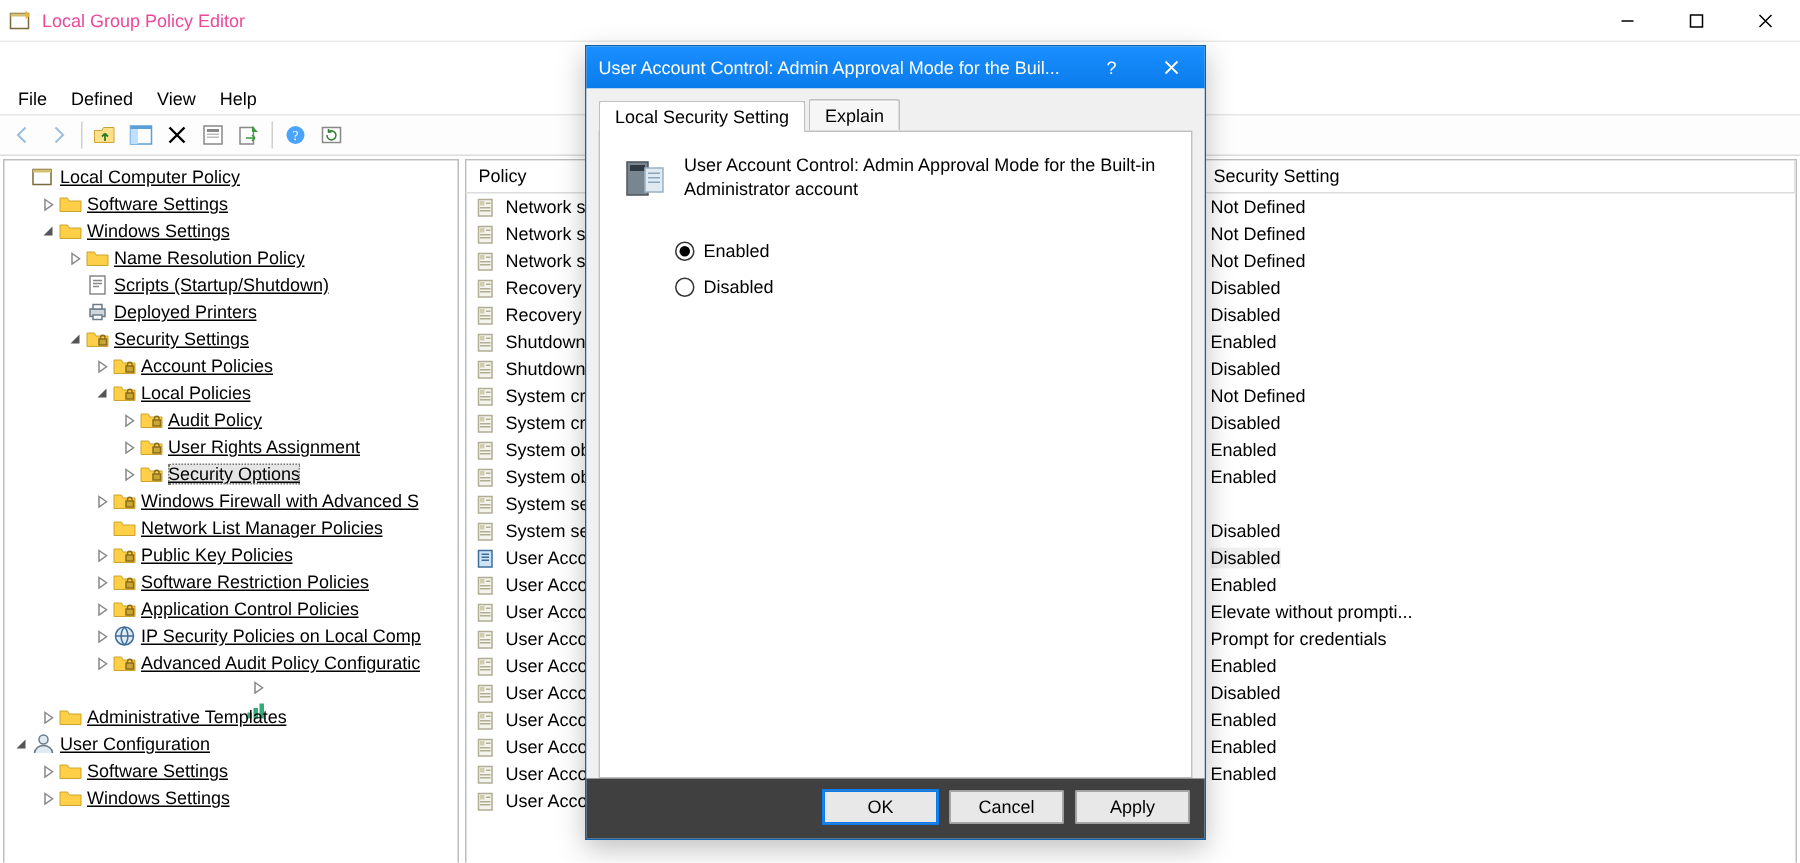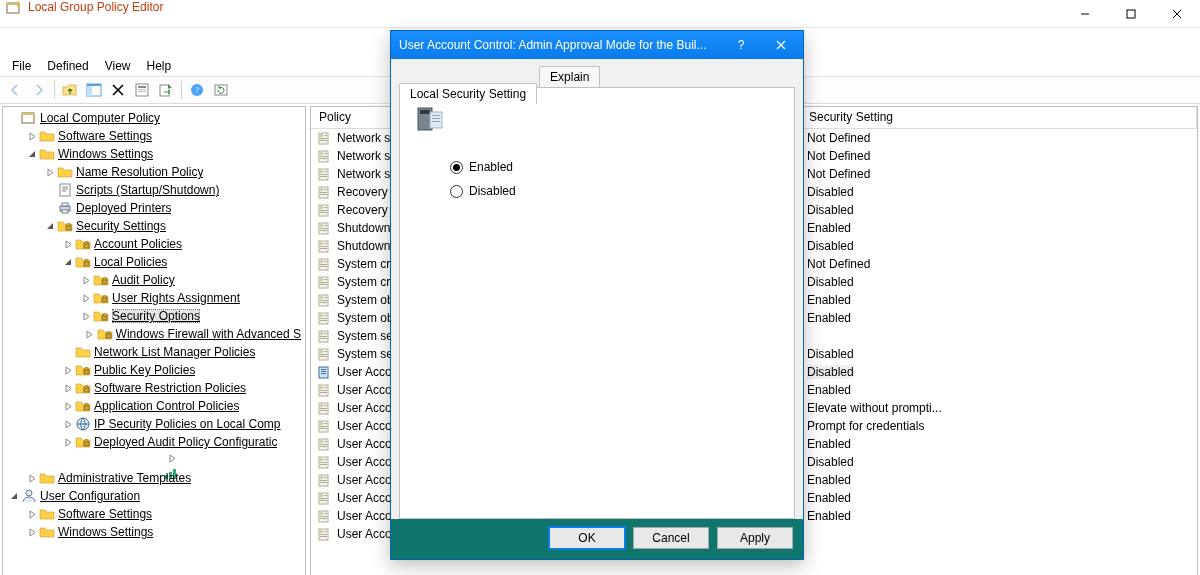--- a/index.html
+++ b/index.html
@@ -11,22 +11,23 @@
     color: #000;
     width: 1200px;
     height: 575px;
     overflow: hidden;
     position: relative;
   }
   
   .titlebar {
     height: 28px;
     display: flex;
+    align-items: center;
     padding: 0 0 0 6px;
-    color: #c2410c;
+    color: #ec4899;
     border-bottom: 1px solid #e9e9e9;
   }
   .titlebar .appicon {
     width: 16px; height: 16px;
     margin-right: 6px;
     display: inline-flex;
   }
   .titlebar .title { flex: 0 0 auto; }
   .titlebar .spacer { flex: 1; }
   .winbtns { display: flex; }
@@ -197,21 +198,21 @@
     padding: 3px 10px;
     border: 1px solid #c0c0c0;
     border-bottom: none;
     background: #f6f6f6;
     border-radius: 2px 2px 0 0;
     font-size: 12px;
   }
   .tab.active {
     background: #fff;
     position: relative;
-    top: 17px;
+    top: 1px;
   }
   .tabpage {
     flex: 1;
     border: 1px solid #c0c0c0;
     background: #fff;
     padding: 14px 14px 8px 14px;
   }
   .policyhdr {
     display: flex; gap: 10px;
     align-items: flex-start;
@@ -228,21 +229,21 @@
     width: 13px; height: 13px; border: 1px solid #333; border-radius: 50%;
     display: inline-flex; align-items: center; justify-content: center;
   }
   .radio .bubble.checked::after {
     content: ""; width: 7px; height: 7px; background: #000; border-radius: 50%;
   }
   .dlg-buttons {
     display: flex; gap: 8px;
     padding: 8px 10px 10px 10px;
     justify-content: flex-end;
-    background: #0f766e;
+    background: #404040;
   }
   .btn {
     min-width: 76px; height: 22px;
     border: 1px solid #a7a7a7;
     background: #e8e8e8;
     display: flex; align-items: center; justify-content: center;
     font-size: 12px;
   }
   .btn.default { outline: 1px solid #0a7bea; outline-offset: 0; border-color:#0a7bea; }
   
@@ -505,21 +506,21 @@
           </span>
           <span class="ticon">
             <svg viewBox="0 0 16 16">
               <path class="folder" d="M1 4h5l1 2h8v7H1z"></path>
               <rect x="9" y="8" width="5" height="4" fill="#c9a636" stroke="#8a6e1e"></rect>
               <path d="M10 8v-1a1.5 1.5 0 0 1 3 0v1" fill="none" stroke="#8a6e1e"></path>
             </svg>
           </span>
           <span class="tlabel">Security Options</span>
         </div>
-        <div class="tree-row" style="padding-left: 58px; justify-content: flex-end;">
+        <div class="tree-row" style="padding-left: 58px;">
           <span class="expander">
             <svg width="9" height="9" viewBox="0 0 9 9">
               <path d="M2 1l5 3.5L2 8z" fill="none" stroke="#888"></path>
             </svg>
           </span>
           <span class="ticon">
             <svg viewBox="0 0 16 16">
               <path class="folder" d="M1 4h5l1 2h8v7H1z"></path>
               <rect x="9" y="8" width="5" height="4" fill="#c9a636" stroke="#8a6e1e"></rect>
               <path d="M10 8v-1a1.5 1.5 0 0 1 3 0v1" fill="none" stroke="#8a6e1e"></path>
@@ -601,21 +602,21 @@
               <path d="M2 1l5 3.5L2 8z" fill="none" stroke="#888"></path>
             </svg>
           </span>
           <span class="ticon">
             <svg viewBox="0 0 16 16">
               <path class="folder" d="M1 4h5l1 2h8v7H1z"></path>
               <rect x="9" y="8" width="5" height="4" fill="#c9a636" stroke="#8a6e1e"></rect>
               <path d="M10 8v-1a1.5 1.5 0 0 1 3 0v1" fill="none" stroke="#8a6e1e"></path>
             </svg>
           </span>
-          <span class="tlabel">Deployed Audit Policy Configuratic</span>
+          <span class="tlabel">Advanced Audit Policy Configuratic</span>
         </div>
         <div class="tree-row" style="padding-left: 40px; flex-direction: column;">
           <span class="expander">
             <svg width="9" height="9" viewBox="0 0 9 9">
               <path d="M2 1l5 3.5L2 8z" fill="none" stroke="#888"></path>
             </svg>
           </span>
           <span class="ticon">
             <svg viewBox="0 0 16 16">
               <rect x="2" y="10" width="3" height="4" fill="#3a7"></rect>
@@ -1054,20 +1055,21 @@
         <span class="picon">
           <svg viewBox="0 0 32 32">
               <rect x="4" y="6" width="14" height="22" fill="#7a868f" stroke="#4a545c"></rect>
               <rect x="6" y="8" width="10" height="4" fill="#2f3a42"></rect>
               <rect x="16" y="10" width="12" height="16" fill="#dfeaf3" stroke="#9ab3c7"></rect>
               <rect x="18" y="13" width="8" height="1" fill="#8aa4ba"></rect>
               <rect x="18" y="16" width="8" height="1" fill="#8aa4ba"></rect>
               <rect x="18" y="19" width="8" height="1" fill="#8aa4ba"></rect>
             </svg>
         </span>
+        <div style="line-height:1.35">User Account Control: Admin Approval Mode for the Built-in Administrator account</div>
       </div>
       <div class="radiogrp">
         <label class="radio">
           <span class="bubble checked"></span>
           <span>Enabled</span>
         </label>
         <label class="radio">
           <span class="bubble"></span>
           <span>Disabled</span>
         </label>

